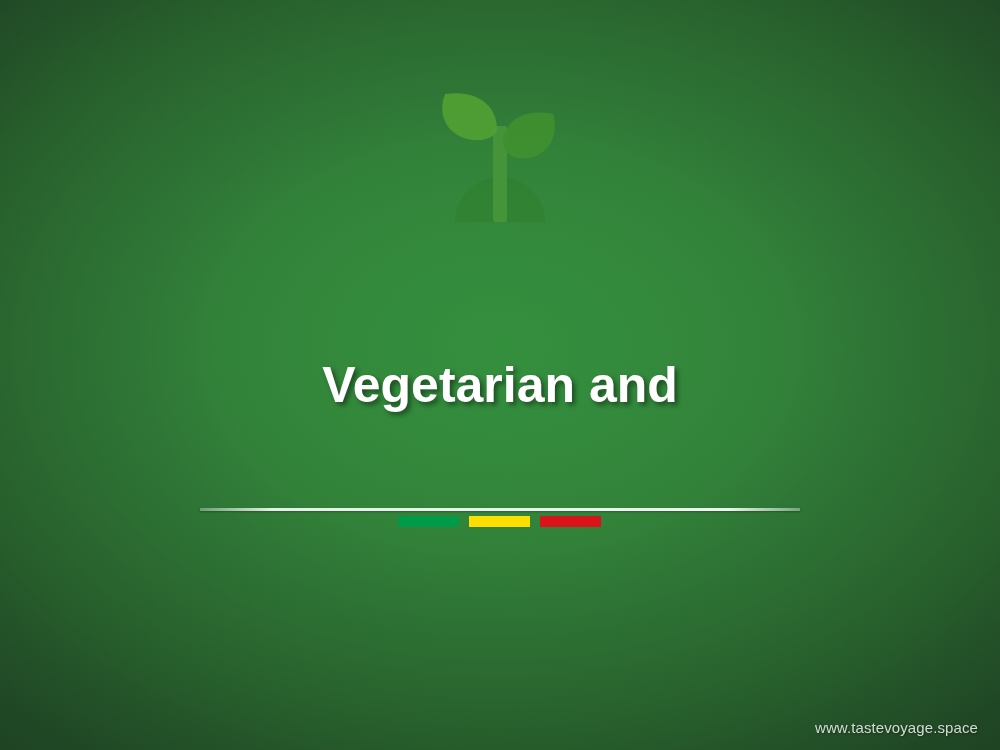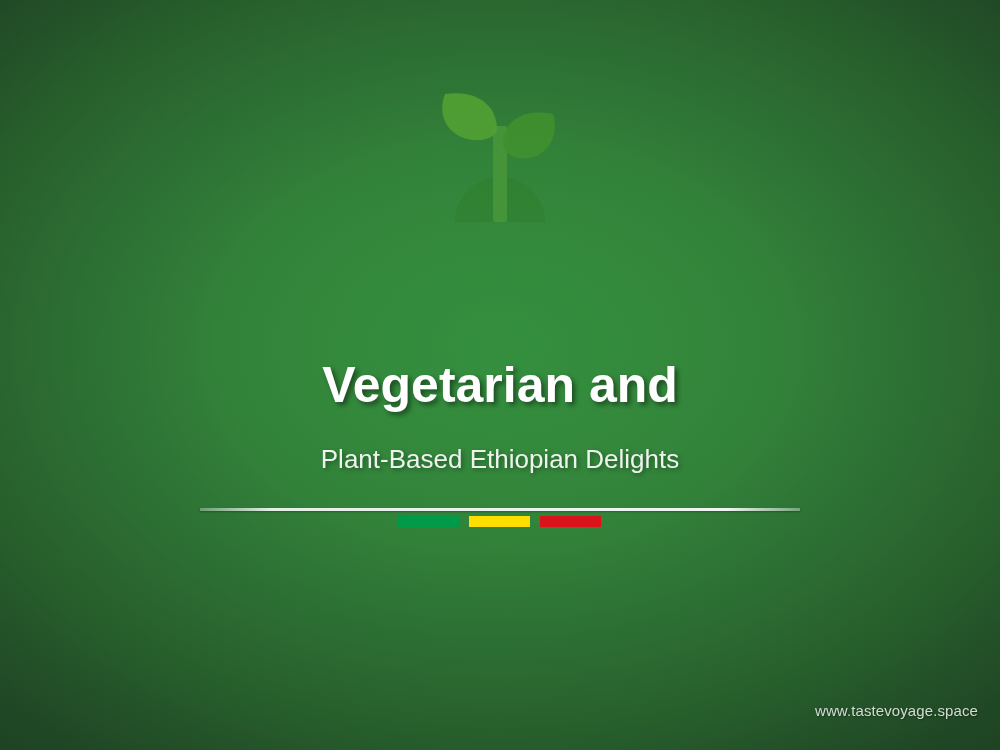--- a/index.html
+++ b/index.html
@@ -132,21 +132,21 @@
     gap: 10px;
   }
   .flagbar {
     width: 61px;
     height: 11px;
   }
 
   .footer-url {
     position: absolute;
     right: 22px;
-    bottom: 31px;
+    bottom: 14px;
     color: #d3dcd3;
     font-size: 15px;
     letter-spacing: 0.1px;
     text-shadow: 1px 1px 2px rgba(0,0,0,0.35);
   }
 </style>
 </head>
 <body>
 
 <div id="slide">
@@ -163,21 +163,20 @@
 
     <path d="M72 48 C 72 20, 48 8, 20 12 C 10 38, 28 60, 56 58 C 64 57, 70 54, 72 48 Z" fill="#4f9f34" opacity="0.95"></path>
 
     <path d="M78 62 C 78 38, 100 26, 128 32 C 136 58, 118 80, 92 76 C 84 74, 79 69, 78 62 Z" fill="#3f8f2e" opacity="0.95"></path>
   </svg>
 
   <div class="title">
     <div>Vegetarian and</div>
   </div>
 
-  <div class="subtitle">Plant-Based Ethiopian Delights</div>
 
   <div class="divider"></div>
 
   <div class="flagbars">
     <div class="flagbar" style="background: rgb(0, 154, 73);"></div>
     <div class="flagbar" style="background: rgb(254, 221, 0);"></div>
     <div class="flagbar" style="background: rgb(218, 18, 26);"></div>
   </div>
 
   <div class="footer-url">www.tastevoyage.space</div>

